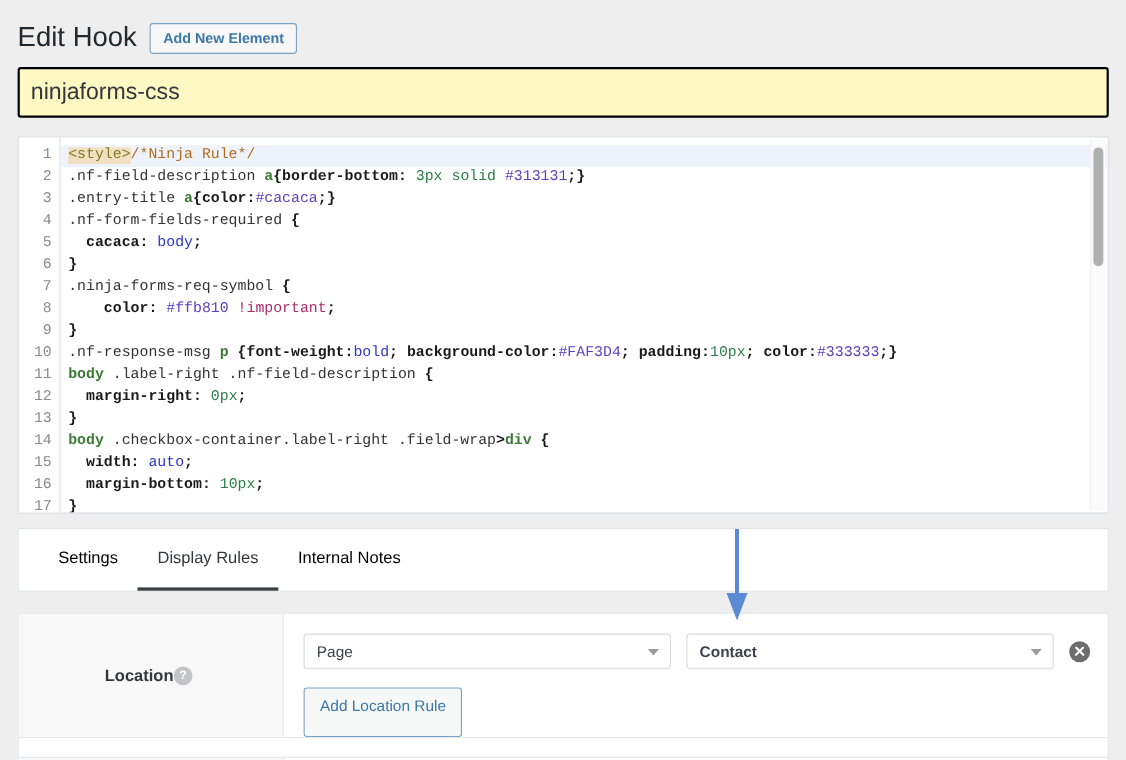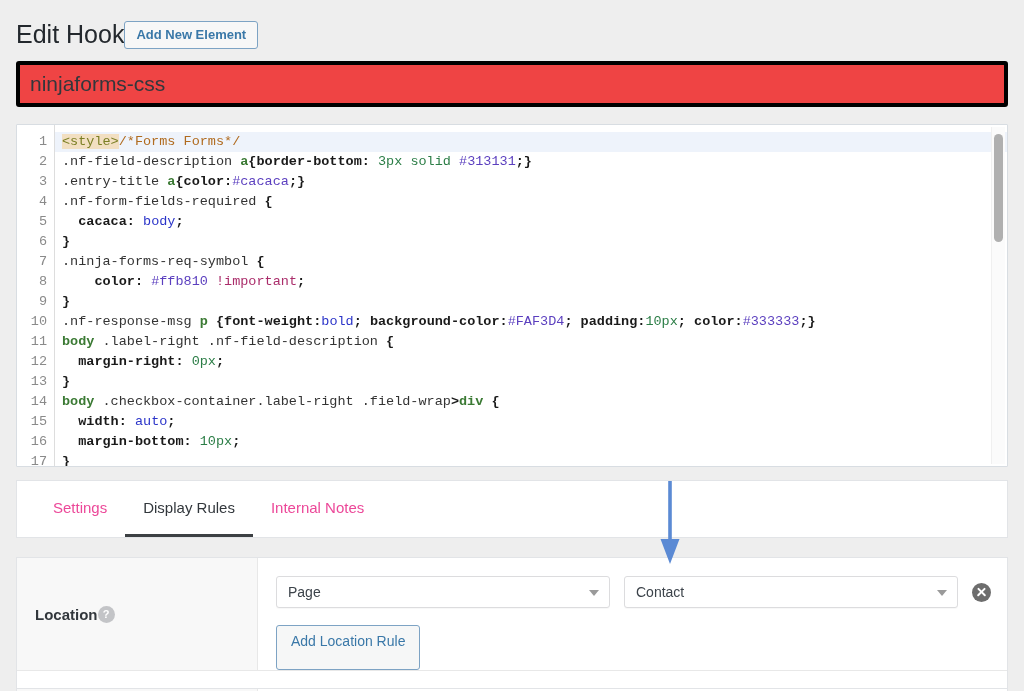--- a/index.html
+++ b/index.html
@@ -11,20 +11,21 @@
     font-family: "Liberation Sans", sans-serif;
     color: #32373c;
     overflow: hidden;
     position: relative;
   }
 
   
   .header-row {
     display: flex;
     align-items: center;
+    gap: 12px;
     padding: 16px 16px 0 16px;
     height: 52px;
   }
   .page-title {
     font-size: 25px;
     font-weight: 400;
     color: #23282d;
     line-height: 1.3;
     white-space: nowrap;
   }
@@ -46,23 +47,23 @@
 
   
   .title-wrap { padding: 9px 16px 0 16px; }
   .title-input {
     width: 100%;
     height: 46px;
     font-size: 21px;
     font-family: "Liberation Sans", sans-serif;
     color: #32373c;
     padding: 3px 10px;
-    border: 4px solid #000000;
+    border: 2px solid #000000;
     border-radius: 3px;
-    background: #ef4444;
+    background: #fef9c3;
     outline: none;
   }
 
   
   .editor-wrap {
     margin: 17px 16px 0 16px;
     height: 343px;
     background: #ffffff;
     border: 1px solid #d8dde2;
     border-radius: 1px;
@@ -138,21 +139,21 @@
     height: 58px;
     display: flex;
     align-items: stretch;
     padding-left: 18px;
   }
   .tab {
     display: flex;
     align-items: center;
     padding: 0 18px;
     font-size: 15px;
-    color: #ec4899;
+    color: #000000;
     cursor: pointer;
     border-bottom: 3px solid transparent;
     white-space: nowrap;
   }
   .tab.active {
     color: #32373c;
     border-bottom-color: #3c4043;
   }
 
   
@@ -168,21 +169,21 @@
     border-bottom: 1px solid #e8e8e8;
     min-height: 111px;
   }
   .setting-label-col {
     flex: 0 0 241px;
     background: #f8f8f8;
     border-right: 1px solid #e8e8e8;
     display: flex;
     align-items: center;
     padding: 0 22px 0 18px;
-    justify-content: flex-start;
+    justify-content: center;
   }
   .setting-label {
     font-size: 15px;
     font-weight: bold;
     color: #32373c;
   }
   .help-icon {
     width: 17px; height: 17px;
     border-radius: 50%;
     background: #c3c4c7;
@@ -212,21 +213,21 @@
     border-radius: 3px;
     display: flex;
     align-items: center;
     padding: 0 26px 0 11px;
     font-size: 14px;
     color: #3c434a;
     cursor: pointer;
     box-shadow: 0 1px 1px rgba(0,0,0,0.03);
   }
   .select-type { width: 334px; }
-  .select-value { width: 334px; }
+  .select-value { width: 334px; font-weight: bold; }
   .caret {
     position: absolute;
     right: 10px; top: 50%;
     margin-top: -2px;
     width: 0; height: 0;
     border-left: 5px solid transparent;
     border-right: 5px solid transparent;
     border-top: 6px solid #9a9a9a;
   }
   .remove-rule {
@@ -313,21 +314,21 @@
     <div class="ln">11</div>
     <div class="ln">12</div>
     <div class="ln">13</div>
     <div class="ln">14</div>
     <div class="ln">15</div>
     <div class="ln">16</div>
     <div class="ln">17</div>
   </div>
 
   <div class="code-area">
-    <div class="code-line active"><span class="tk-tag">&lt;style&gt;</span><span class="tk-comment">/*Forms Forms*/</span></div>
+    <div class="code-line active"><span class="tk-tag">&lt;style&gt;</span><span class="tk-comment">/*Ninja Rule*/</span></div>
     <div class="code-line"><span class="tk-sel">.nf-field-description </span><span class="tk-el">a</span><span class="tk-punc">{</span><span class="tk-prop">border-bottom</span><span class="tk-punc">:</span> <span class="tk-num">3px</span> <span class="tk-num">solid</span> <span class="tk-hex">#313131</span><span class="tk-punc">;}</span></div>
     <div class="code-line"><span class="tk-sel">.entry-title </span><span class="tk-el">a</span><span class="tk-punc">{</span><span class="tk-prop">color</span><span class="tk-punc">:</span><span class="tk-hex">#cacaca</span><span class="tk-punc">;}</span></div>
     <div class="code-line"><span class="tk-sel">.nf-form-fields-required </span><span class="tk-punc">{</span></div>
     <div class="code-line">  <span class="tk-prop">cacaca</span><span class="tk-punc">:</span> <span class="tk-kw">body</span><span class="tk-punc">;</span></div>
     <div class="code-line"><span class="tk-punc">}</span></div>
     <div class="code-line"><span class="tk-sel">.ninja-forms-req-symbol </span><span class="tk-punc">{</span></div>
     <div class="code-line">    <span class="tk-prop">color</span><span class="tk-punc">:</span> <span class="tk-hex">#ffb810</span> <span class="tk-imp">!important</span><span class="tk-punc">;</span></div>
     <div class="code-line"><span class="tk-punc">}</span></div>
     <div class="code-line"><span class="tk-sel">.nf-response-msg </span><span class="tk-el">p</span> <span class="tk-punc">{</span><span class="tk-prop">font-weight</span><span class="tk-punc">:</span><span class="tk-kw">bold</span><span class="tk-punc">;</span> <span class="tk-prop">background-color</span><span class="tk-punc">:</span><span class="tk-hex">#FAF3D4</span><span class="tk-punc">;</span> <span class="tk-prop">padding</span><span class="tk-punc">:</span><span class="tk-num">10px</span><span class="tk-punc">;</span> <span class="tk-prop">color</span><span class="tk-punc">:</span><span class="tk-hex">#333333</span><span class="tk-punc">;}</span></div>
     <div class="code-line"><span class="tk-el">body</span><span class="tk-sel"> .label-right .nf-field-description </span><span class="tk-punc">{</span></div>

